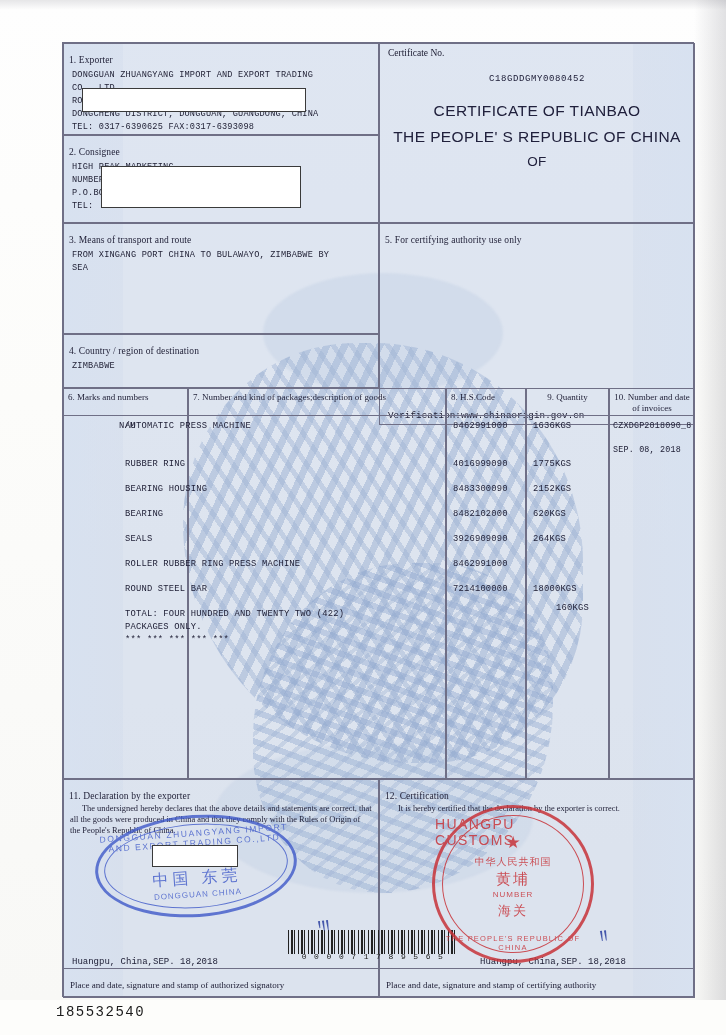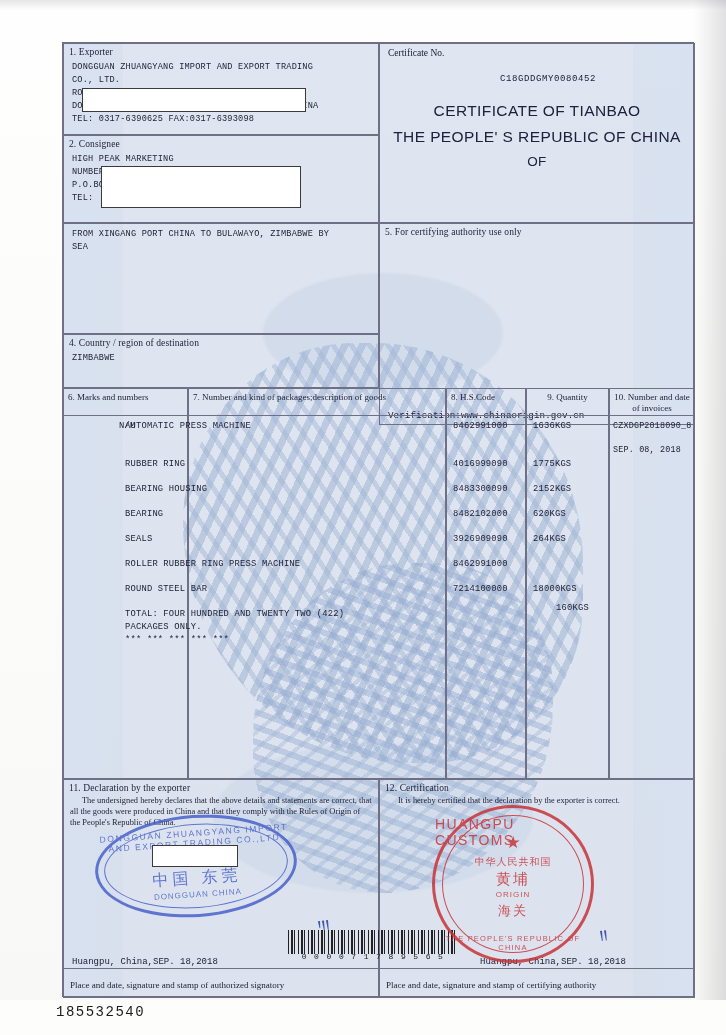--- a/index.html
+++ b/index.html
@@ -108,20 +108,21 @@
     box-sizing: border-box;
     border: 1px solid #6f6f86;
   }
   .field-label {
     font-family: "Liberation Serif", serif;
     font-size: 9.5px;
     color: #23233a;
     padding: 3px 5px 0 5px;
     display: block;
     letter-spacing: .1px;
+    margin-top: 8px;
   }
   .field-body {
     font-family: "Liberation Mono", monospace;
     font-size: 8.6px;
     line-height: 13px;
     letter-spacing: .2px;
     padding: 4px 8px;
     color: #1e1e33;
     white-space: pre-line;
   }
@@ -139,21 +140,20 @@
   }
   .cert-no-value {
     position: absolute;
     top: 30px;
     width: 100%;
     text-align: center;
     font-family: "Liberation Mono", monospace;
     font-size: 9px;
     letter-spacing: .6px;
     color: #20203a;
-    padding-left: 11px;
   }
   .coo-line {
     width: 100%;
     text-align: center;
     font-family: "Liberation Sans", sans-serif;
     font-size: 15.5px;
     letter-spacing: .4px;
     color: #20203c;
   }
   .coo-of {
@@ -387,20 +387,21 @@
 
     <div class="box" style="left:0;top:92px;width:316px;height:88px;">
       <span class="field-label">2. Consignee</span>
       <div class="field-body">HIGH PEAK MARKETING
 NUMBER 15 LISTOWEL ROAD,BELMONT
 P.O.BOX
 TEL:</div>
     </div>
 
     <div class="box" style="left:0;top:180px;width:316px;height:111px;">
+      <span class="field-label">3. Means of transport and route</span>
       <div class="field-body">FROM XINGANG PORT CHINA TO BULAWAYO, ZIMBABWE BY
 SEA</div>
     </div>
 
     <div class="box" style="left:0;top:291px;width:316px;height:54px;">
       <span class="field-label">4. Country / region of destination</span>
       <div class="field-body">ZIMBABWE</div>
     </div>
 
     <div class="box" style="left:316px;top:0;width:316px;height:180px;">
@@ -502,21 +503,21 @@
     <div class="cn">中国 东莞</div>
     <div class="en">DONGGUAN CHINA</div>
   </div>
 
   <div class="stamp-red">
     <div class="inner"></div>
     <div class="arc-top">HUANGPU CUSTOMS</div>
     <div class="star">★</div>
     <div class="cn1">中华人民共和国</div>
     <div class="cn2">黄埔</div>
-    <div class="origin">ORIGIN</div>
+    <div class="origin">NUMBER</div>
     <div class="cn3">海关</div>
     <div class="arc-bot">THE PEOPLE'S REPUBLIC OF CHINA</div>
   </div>
 
   <div class="sig" style="left:318px;top:915px;">ꞌꞋꞋ</div>
   <div class="sig" style="left:600px;top:925px;">ꞋꞋ</div>
 
   <div class="barcode"></div>
   <div class="barcode-num">0 0 0 0 7 1 7 8 9 5 6 5</div>
 

